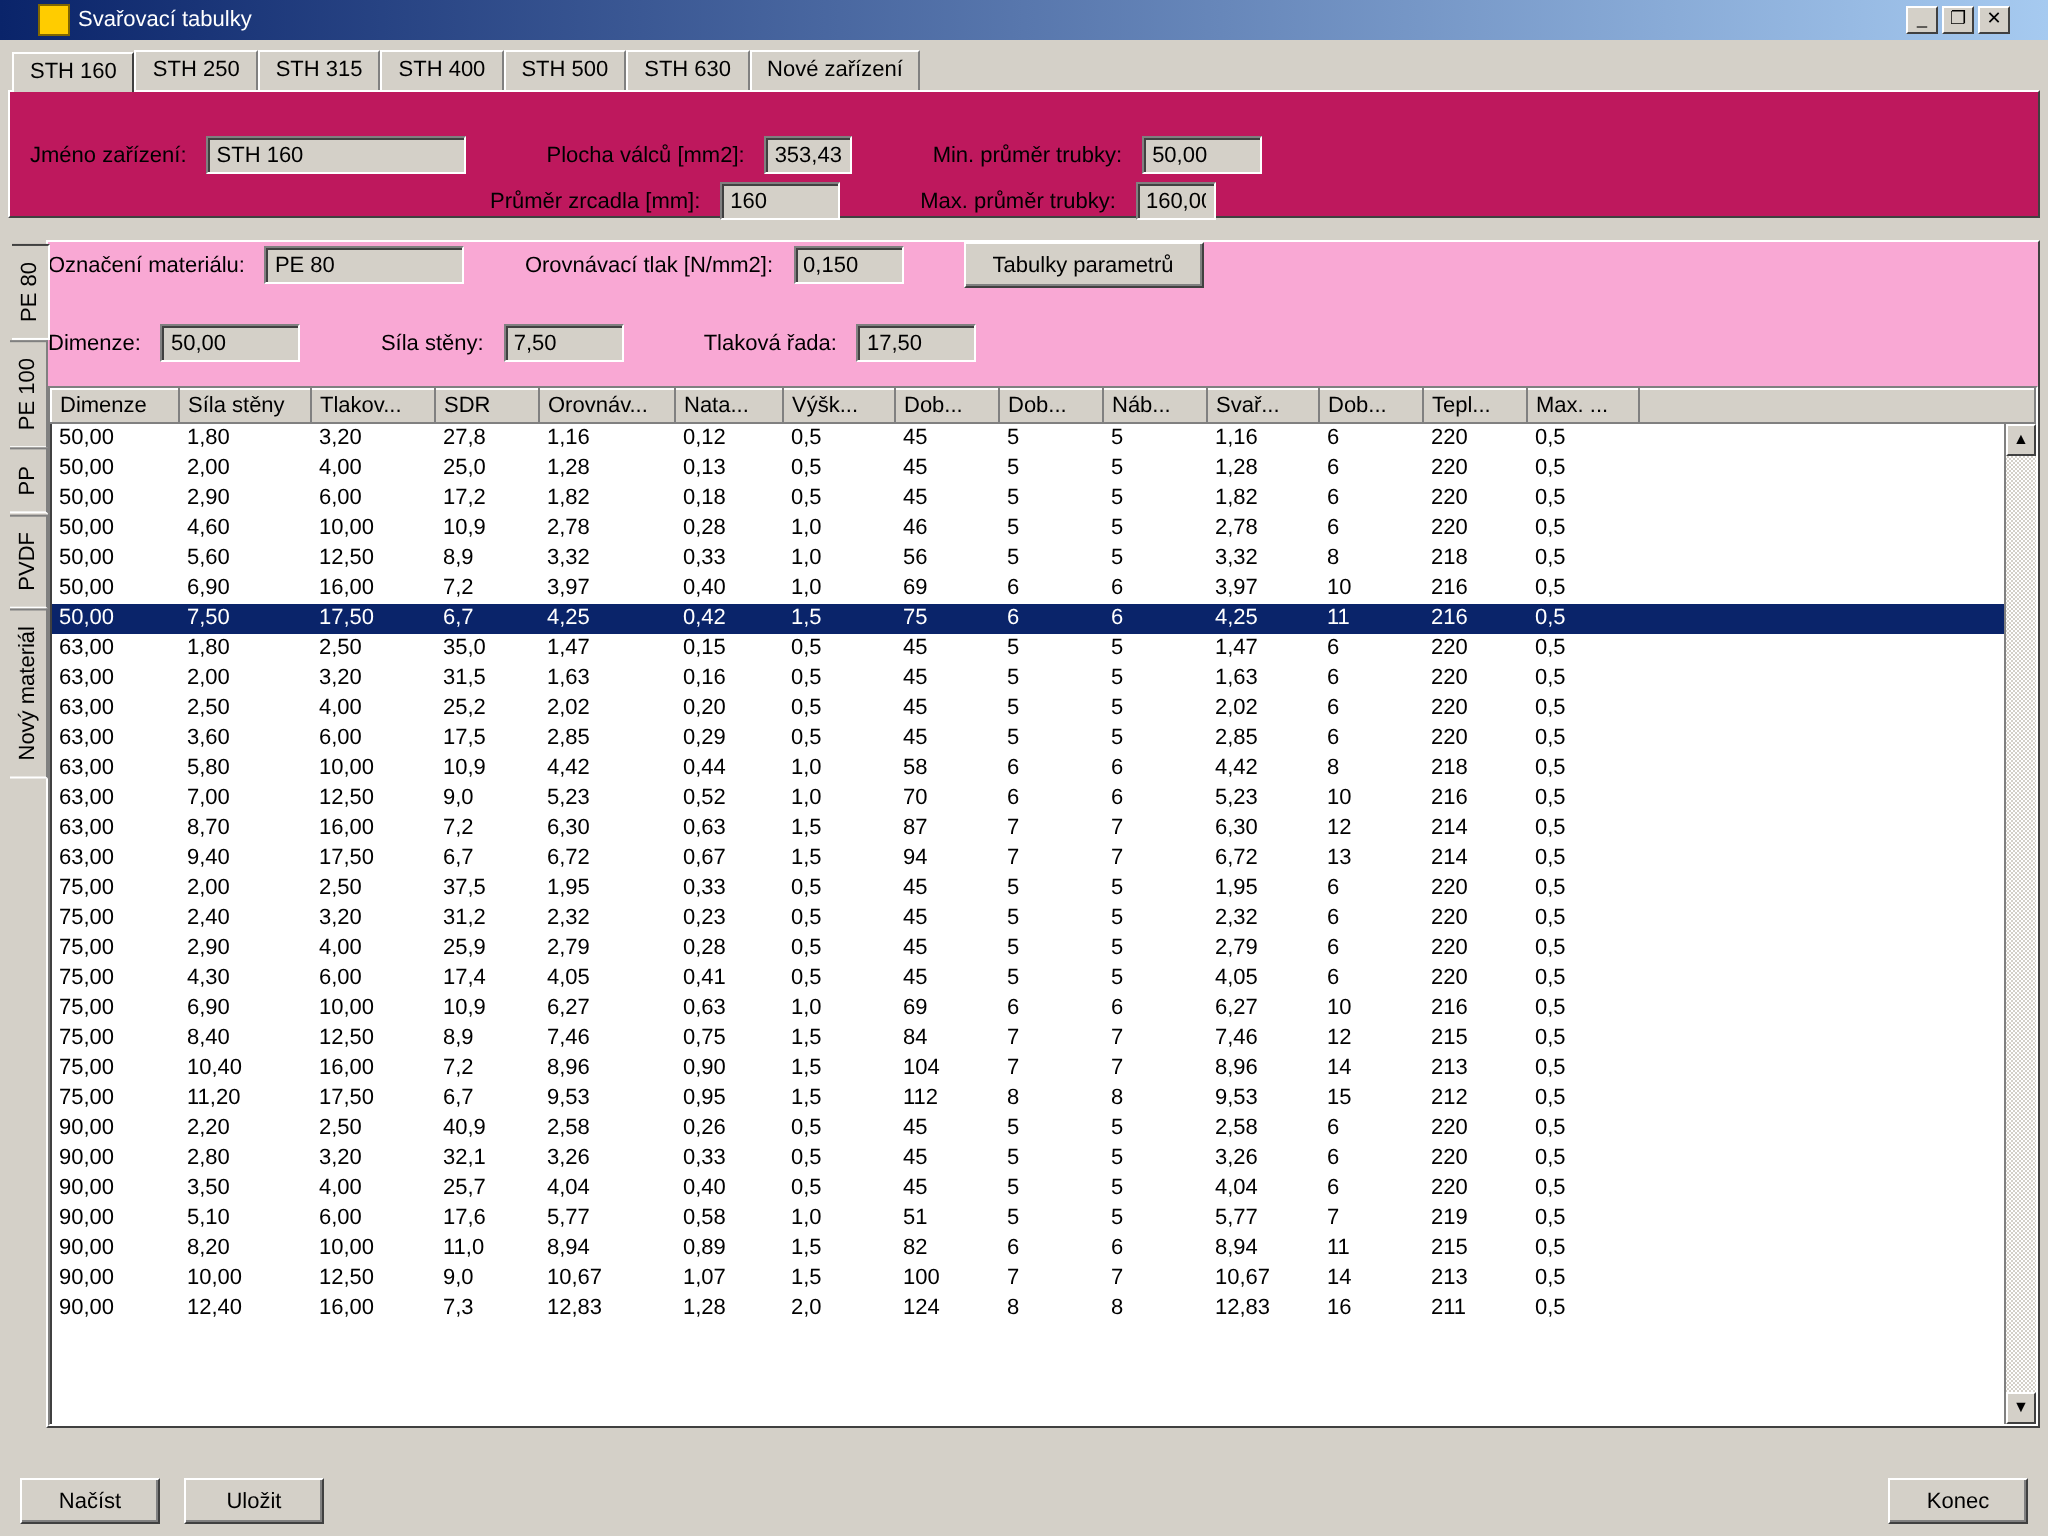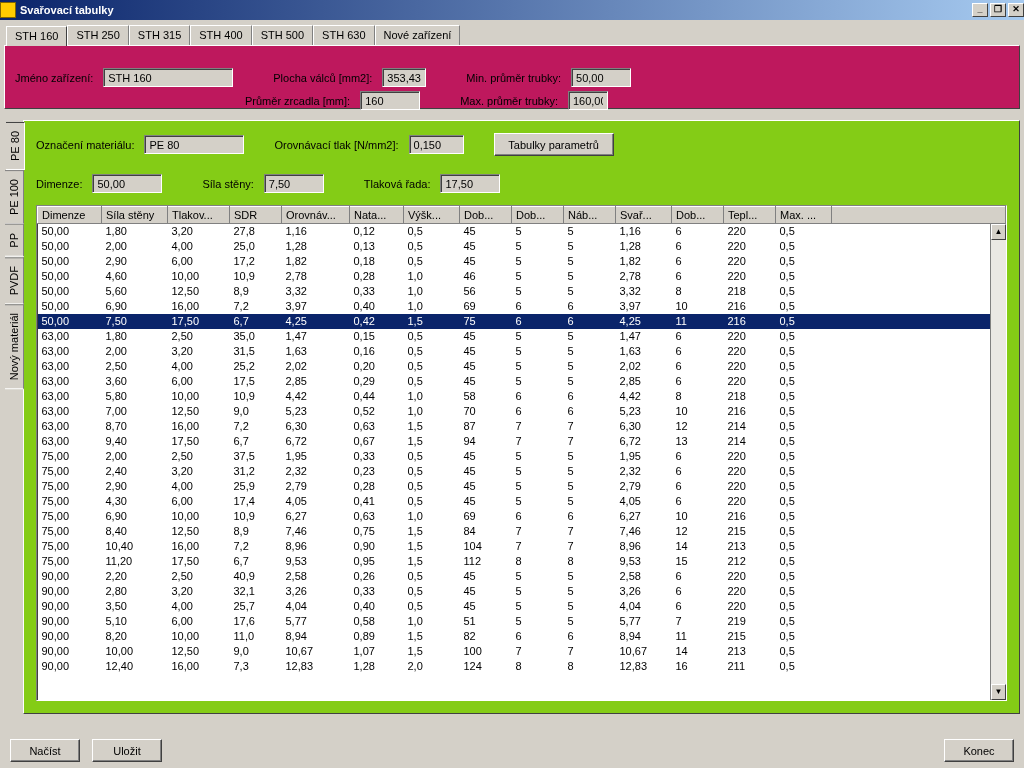--- a/index.html
+++ b/index.html
@@ -12,22 +12,22 @@
     height: 768px;
     overflow: hidden;
     position: relative;
   }
   .titlebar {
     background: linear-gradient(to right, #0a246a, #a6caf0);
     color: white;
     height: 20px;
     display: flex;
     align-items: center;
-    padding: 0 0;
-    font-weight: bold;
+    padding: 0 19px;
+    font-weight: normal;
   }
   .titlebar .app-icon {
     width: 16px; height: 16px;
     background: #ffcc00;
     margin-right: 4px;
     border: 1px solid #806600;
   }
   .titlebar .title { flex: 1; }
   .win-btns { display: flex; gap: 2px; }
   .win-btn {
@@ -117,22 +117,22 @@
   }
   .vtab.active {
     border-color: #fff #d4d0c8 #404040 #fff;
     left: 2px;
     z-index:3;
   }
   .material-panel {
     flex: 1;
     border: 1px solid;
     border-color: #fff #404040 #404040 #fff;
-    padding: 12px;
-    background: #84cc16;
+    padding: 0;
+    background: #f9a8d4;
     display: flex;
     flex-direction: column;
     height: 594px;
   }
   .mat-top { display: flex; align-items: center; gap: 10px; margin-bottom: 4px; flex-wrap: wrap;}
   .btn {
     background: #d4d0c8;
     border: 1px solid;
     border-color: #fff #404040 #404040 #fff;
     box-shadow: inset -1px -1px 0 #808080, inset 1px 1px 0 #d4d0c8;

